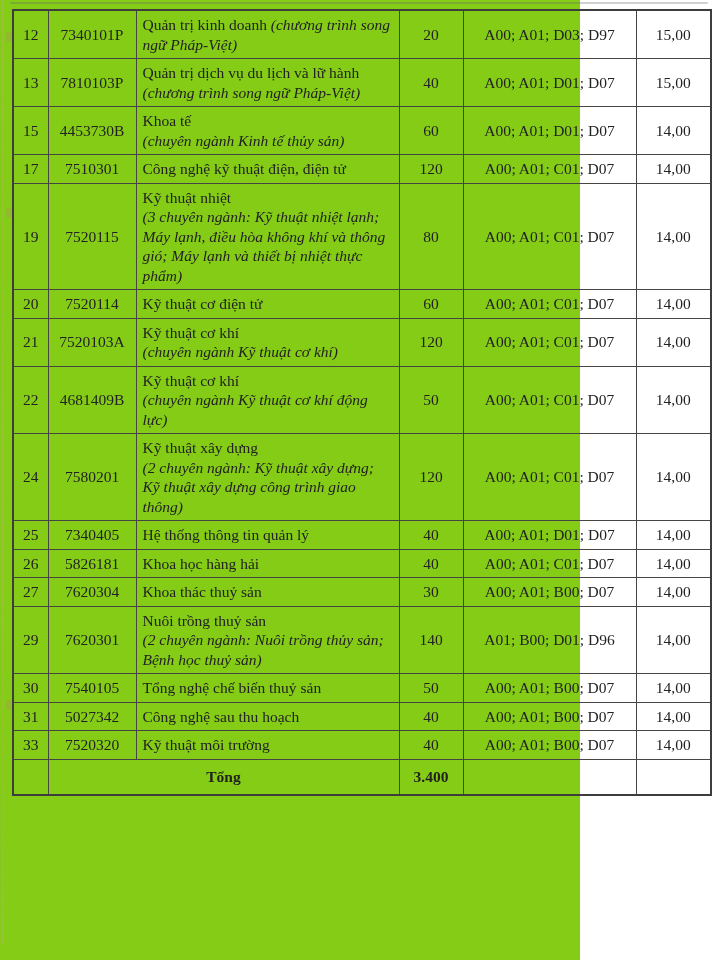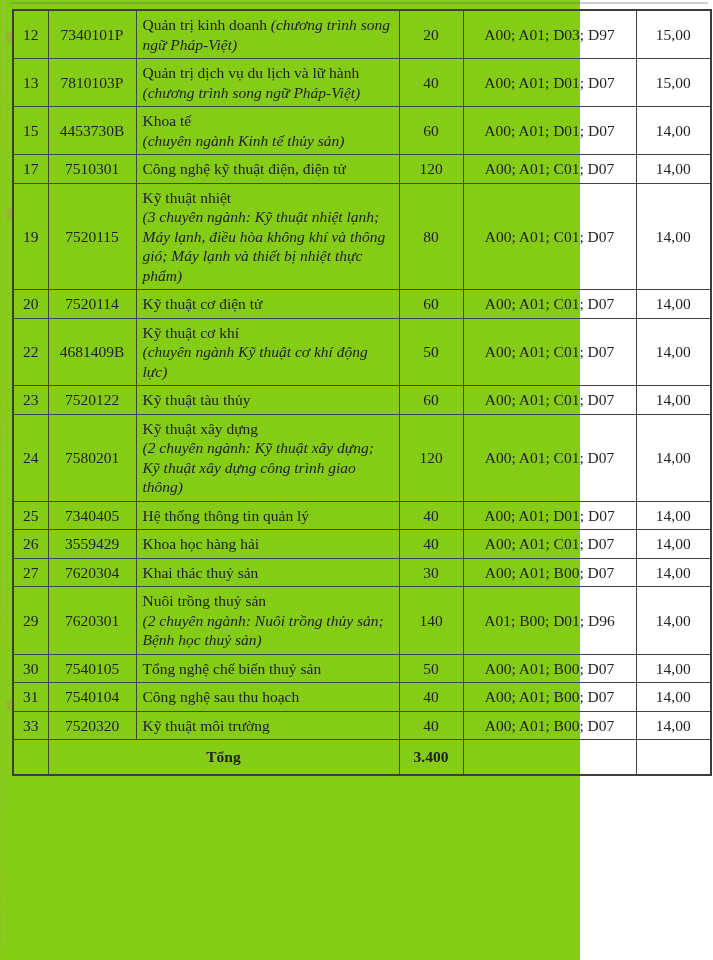--- a/index.html
+++ b/index.html
@@ -128,63 +128,63 @@
   </tr>
         <tr>
     <td class="t-center">20</td>
     <td class="t-center">7520114</td>
     <td class="t-name"><span>Kỹ thuật cơ điện tử</span></td>
     <td class="t-center">60</td>
     <td class="t-center">A00; A01; C01; D07</td>
     <td class="t-center">14,00</td>
   </tr>
         <tr>
+    <td class="t-center">21</td>
+    <td class="t-center">7520103A</td>
+    <td class="t-name"><span>Kỹ thuật cơ khí</span><span class="note note-block">(chuyên ngành Kỹ thuật cơ khí)</span></td>
+    <td class="t-center">120</td>
+    <td class="t-center">A00; A01; C01; D07</td>
+    <td class="t-center">14,00</td>
+  </tr>
+        <tr>
     <td class="t-center">22</td>
     <td class="t-center">4681409B</td>
     <td class="t-name"><span>Kỹ thuật cơ khí</span><span class="note note-block">(chuyên ngành Kỹ thuật cơ khí động lực)</span></td>
     <td class="t-center">50</td>
     <td class="t-center">A00; A01; C01; D07</td>
     <td class="t-center">14,00</td>
   </tr>
         <tr>
-    <td class="t-center">23</td>
-    <td class="t-center">7520122</td>
-    <td class="t-name"><span>Kỹ thuật tàu thủy</span></td>
-    <td class="t-center">60</td>
-    <td class="t-center">A00; A01; C01; D07</td>
-    <td class="t-center">14,00</td>
-  </tr>
-        <tr>
     <td class="t-center">24</td>
     <td class="t-center">7580201</td>
     <td class="t-name"><span>Kỹ thuật xây dựng</span><span class="note note-block">(2 chuyên ngành: Kỹ thuật xây dựng; Kỹ thuật xây dựng công trình giao thông)</span></td>
     <td class="t-center">120</td>
     <td class="t-center">A00; A01; C01; D07</td>
     <td class="t-center">14,00</td>
   </tr>
         <tr>
     <td class="t-center">25</td>
     <td class="t-center">7340405</td>
     <td class="t-name"><span>Hệ thống thông tin quản lý</span></td>
     <td class="t-center">40</td>
     <td class="t-center">A00; A01; D01; D07</td>
     <td class="t-center">14,00</td>
   </tr>
         <tr>
     <td class="t-center">26</td>
-    <td class="t-center">3559429</td>
+    <td class="t-center">5826181</td>
     <td class="t-name"><span>Khoa học hàng hải</span></td>
     <td class="t-center">40</td>
     <td class="t-center">A00; A01; C01; D07</td>
     <td class="t-center">14,00</td>
   </tr>
         <tr>
     <td class="t-center">27</td>
     <td class="t-center">7620304</td>
-    <td class="t-name"><span>Khai thác thuỷ sản</span></td>
+    <td class="t-name"><span>Khoa thác thuỷ sản</span></td>
     <td class="t-center">30</td>
     <td class="t-center">A00; A01; B00; D07</td>
     <td class="t-center">14,00</td>
   </tr>
         <tr>
     <td class="t-center">29</td>
     <td class="t-center">7620301</td>
     <td class="t-name"><span>Nuôi trồng thuỷ sản</span><span class="note note-block">(2 chuyên ngành: Nuôi trồng thủy sản; Bệnh học thuỷ sản)</span></td>
     <td class="t-center">140</td>
     <td class="t-center">A01; B00; D01; D96</td>
@@ -193,21 +193,21 @@
         <tr>
     <td class="t-center">30</td>
     <td class="t-center">7540105</td>
     <td class="t-name"><span>Tổng nghệ chế biến thuỷ sản</span></td>
     <td class="t-center">50</td>
     <td class="t-center">A00; A01; B00; D07</td>
     <td class="t-center">14,00</td>
   </tr>
         <tr>
     <td class="t-center">31</td>
-    <td class="t-center">7540104</td>
+    <td class="t-center">5027342</td>
     <td class="t-name"><span>Công nghệ sau thu hoạch</span></td>
     <td class="t-center">40</td>
     <td class="t-center">A00; A01; B00; D07</td>
     <td class="t-center">14,00</td>
   </tr>
         <tr>
     <td class="t-center">33</td>
     <td class="t-center">7520320</td>
     <td class="t-name"><span>Kỹ thuật môi trường</span></td>
     <td class="t-center">40</td>

